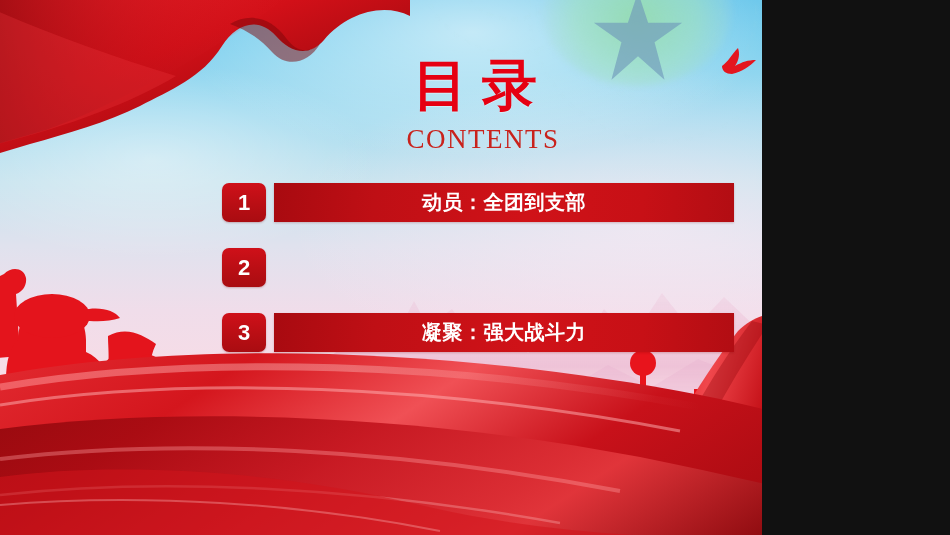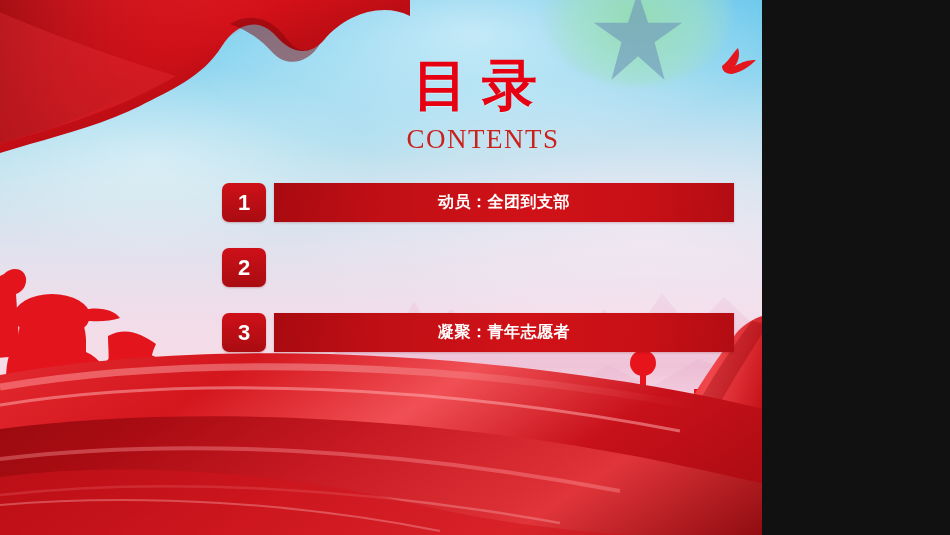--- a/index.html
+++ b/index.html
@@ -208,21 +208,21 @@
     background: linear-gradient(95deg, #a80a10 0%, #bf0f15 22%, #d01218 55%, #c71016 80%, #b20d13 100%);
     display: flex;
     align-items: center;
     justify-content: center;
     overflow: hidden;
     box-shadow: 0 1px 2px rgba(120,0,0,.22);
   }
   .bar-text {
     color: #ffffff;
     font-family: "DejaVu Sans", "Liberation Sans", sans-serif;
-    font-size: 16px;
+    font-size: 20px;
     font-weight: 700;
     letter-spacing: .5px;
     white-space: nowrap;
     padding: 0 6px;
   }
   .bar.wide .bar-text { font-size: 17px; letter-spacing: .2px; }
 </style>
 </head>
 <body>
 
@@ -436,19 +436,19 @@
         </div>
       </div>
 
       <div class="toc-row">
         <div class="num-badge">2</div>
       </div>
 
       <div class="toc-row">
         <div class="num-badge">3</div>
         <div class="bar">
-          <span class="bar-text">凝聚：青年志愿者</span>
+          <span class="bar-text">凝聚：强大战斗力</span>
         </div>
       </div>
 
     </div>
   </div>
 </div>
 
 </body></html>

